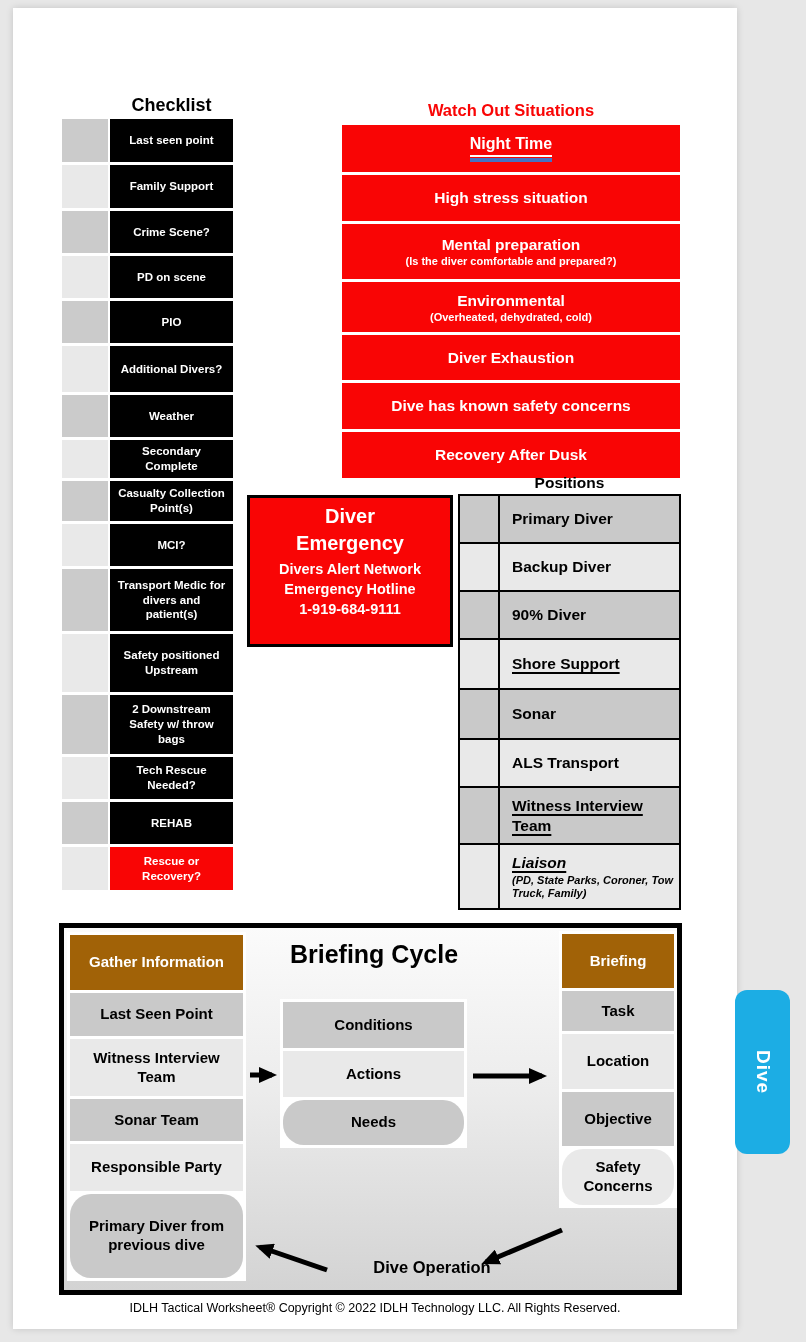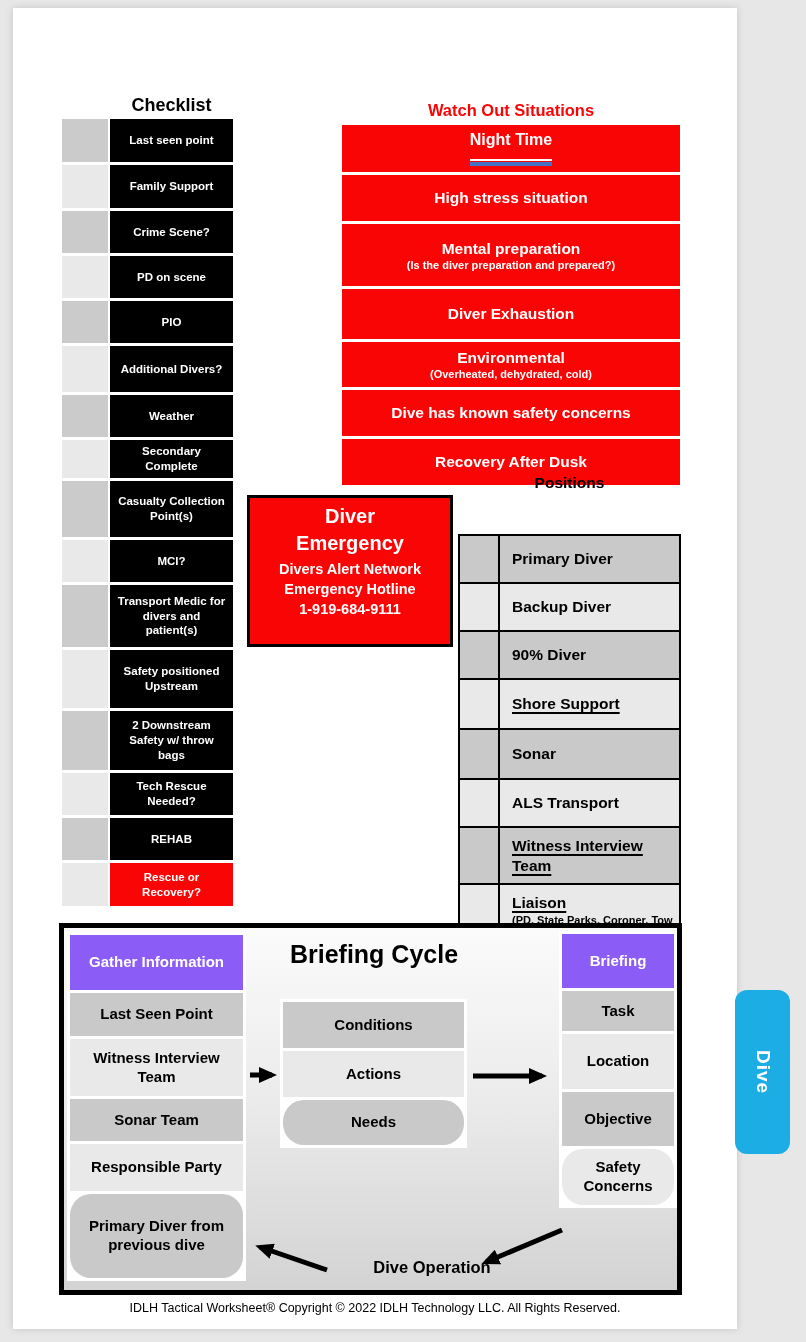--- a/index.html
+++ b/index.html
@@ -30,70 +30,69 @@
   .cl-label {
     flex: 1; background: #000; color: #fff;
     display: flex; align-items: center; justify-content: center;
     text-align: center; font-weight: bold; font-size: 11.5px; line-height: 1.3;
     padding: 0 6px;
   }
   .cl-row:nth-child(1){height:43px} .cl-row:nth-child(2){height:43px}
   .cl-row:nth-child(3){height:42px} .cl-row:nth-child(4){height:42px}
   .cl-row:nth-child(5){height:42px} .cl-row:nth-child(6){height:46px}
   .cl-row:nth-child(7){height:42px} .cl-row:nth-child(8){height:38px}
-  .cl-row:nth-child(9){height:56px} .cl-row:nth-child(10){height:42px}
+  .cl-row:nth-child(9){height:40px} .cl-row:nth-child(10){height:42px}
   .cl-row:nth-child(11){height:62px} .cl-row:nth-child(12){height:58px}
   .cl-row:nth-child(13){height:59px} .cl-row:nth-child(14){height:42px}
   .cl-row:nth-child(15){height:42px} .cl-row:nth-child(16){height:43px}
   .cl-row.red .cl-label { background: #f90505; }
 
   
   .wo-title {
     position: absolute; left: 329px; top: 93px; width: 338px;
     text-align: center; color: #f90505; font-weight: bold; font-size: 16.5px;
   }
   .wo-list { position: absolute; left: 329px; top: 117px; width: 338px; }
   .wo-box {
     background: #f90505; color: #fff; margin-bottom: 3px;
     display: flex; flex-direction: column; align-items: center; justify-content: center;
     text-align: center;
   }
   .wo-main { font-weight: bold; font-size: 15.5px; }
   .wo-sub  { font-weight: bold; font-size: 11px; margin-top: 1px; }
   .wo-box:nth-child(1){height:47px} .wo-box:nth-child(2){height:46px}
-  .wo-box:nth-child(3){height:62px} .wo-box:nth-child(4){height:50px}
+  .wo-box:nth-child(3){height:55px} .wo-box:nth-child(4){height:50px}
   .wo-box:nth-child(5){height:45px} .wo-box:nth-child(6){height:46px}
   .wo-box:nth-child(7){height:46px}
   .nt-wrap { display: inline-block; }
   .nt-text {
     display: inline-block; font-weight: bold; font-size: 16px; color: #fff;
-    border-bottom: 2.5px solid #fff; padding-bottom: 10px;
+    border-bottom: 2.5px solid #fff; padding-bottom: 2px;
   }
   .nt-blue { height: 3px; border-top: 2px solid #4472c4; border-bottom: 2px solid #4472c4; margin-top: 1px; }
 
   
   .emergency {
     position: absolute; left: 234px; top: 487px; width: 206px; height: 152px;
     background: #f90505; border: 3px solid #000; color: #fff; text-align: center;
   }
   .em-title { font-weight: bold; font-size: 20px; line-height: 1.35; width: 130px; margin: 5px auto 2px; }
   .em-line  { font-weight: bold; font-size: 14.5px; line-height: 1.38; }
 
   
   .pos-title {
     position: absolute; left: 445px; top: 466px; width: 223px;
     text-align: center; font-weight: bold; font-size: 15.5px; color: #000;
   }
   .pos-table {
     position: absolute; left: 445px; top: 486px; width: 223px;
     border: 2px solid #000;
-    margin-top: 40px;
   }
   .pos-row { display: flex; border-bottom: 2px solid #000; }
-  .pos-row:last-child { border-bottom: none; }
+  .pos-row:last-child { border-bottom: none; font-style: italic; }
   .pos-check { width: 40px; border-right: 2px solid #000; }
   .pos-cell {
     flex: 1; display: flex; flex-direction: column; justify-content: center;
     padding-left: 12px; padding-right: 4px;
     font-weight: bold; font-size: 15.5px; color: #000; line-height: 1.25;
   }
   .pos-row:nth-child(odd)  { background: #c9c9c9; }
   .pos-row:nth-child(even) { background: #e9e9e9; }
   .pos-row:nth-child(1){height:48px} .pos-row:nth-child(2){height:48px}
   .pos-row:nth-child(3){height:48px} .pos-row:nth-child(4){height:50px}
@@ -115,21 +114,21 @@
   .bc-col { position: absolute; background: #fff; padding: 3px; }
   .bc-col-left  { left: 3px;  top: 4px;  width: 179px; }
   .bc-col-mid   { left: 216px; top: 71px; width: 187px; }
   .bc-col-right { left: 495px; top: 3px; width: 118px; }
   .bc-box {
     display: flex; align-items: center; justify-content: center;
     text-align: center; font-weight: bold; font-size: 15px; color: #000;
     line-height: 1.25; margin-bottom: 3px; padding: 0 4px;
   }
   .bc-box:last-child { margin-bottom: 0; border-radius: 21px; }
-  .bc-head { background: #8b5cf6; color: #fff; }
+  .bc-head { background: #a16207; color: #fff; }
   .bc-dark  { background: #c9c9c9; }
   .bc-light { background: #e9e9e9; }
   .bc-col-left  .bc-box:nth-child(1){height:55px}
   .bc-col-left  .bc-box:nth-child(2){height:43px}
   .bc-col-left  .bc-box:nth-child(3){height:57px}
   .bc-col-left  .bc-box:nth-child(4){height:42px}
   .bc-col-left  .bc-box:nth-child(5){height:47px}
   .bc-col-left  .bc-box:nth-child(6){height:84px}
   .bc-col-mid   .bc-box:nth-child(1){height:46px}
   .bc-col-mid   .bc-box:nth-child(2){height:46px}
@@ -240,28 +239,28 @@
       <div class="nt-wrap">
         <span class="nt-text">Night Time</span>
         <div class="nt-blue"></div>
       </div>
     </div>
     <div class="wo-box">
       <div class="wo-main">High stress situation</div>
     </div>
     <div class="wo-box">
       <div class="wo-main">Mental preparation</div>
-      <div class="wo-sub">(Is the diver preparation and prepared?)</div>
-    </div>
-    <div class="wo-box">
-      <div class="wo-main">Diver Exhaustion</div>
+      <div class="wo-sub">(Is the diver comfortable and prepared?)</div>
     </div>
     <div class="wo-box">
       <div class="wo-main">Environmental</div>
       <div class="wo-sub">(Overheated, dehydrated, cold)</div>
+    </div>
+    <div class="wo-box">
+      <div class="wo-main">Diver Exhaustion</div>
     </div>
     <div class="wo-box">
       <div class="wo-main">Dive has known safety concerns</div>
     </div>
     <div class="wo-box">
       <div class="wo-main">Recovery After Dusk</div>
     </div>
   </div>
 
   <div class="emergency">

